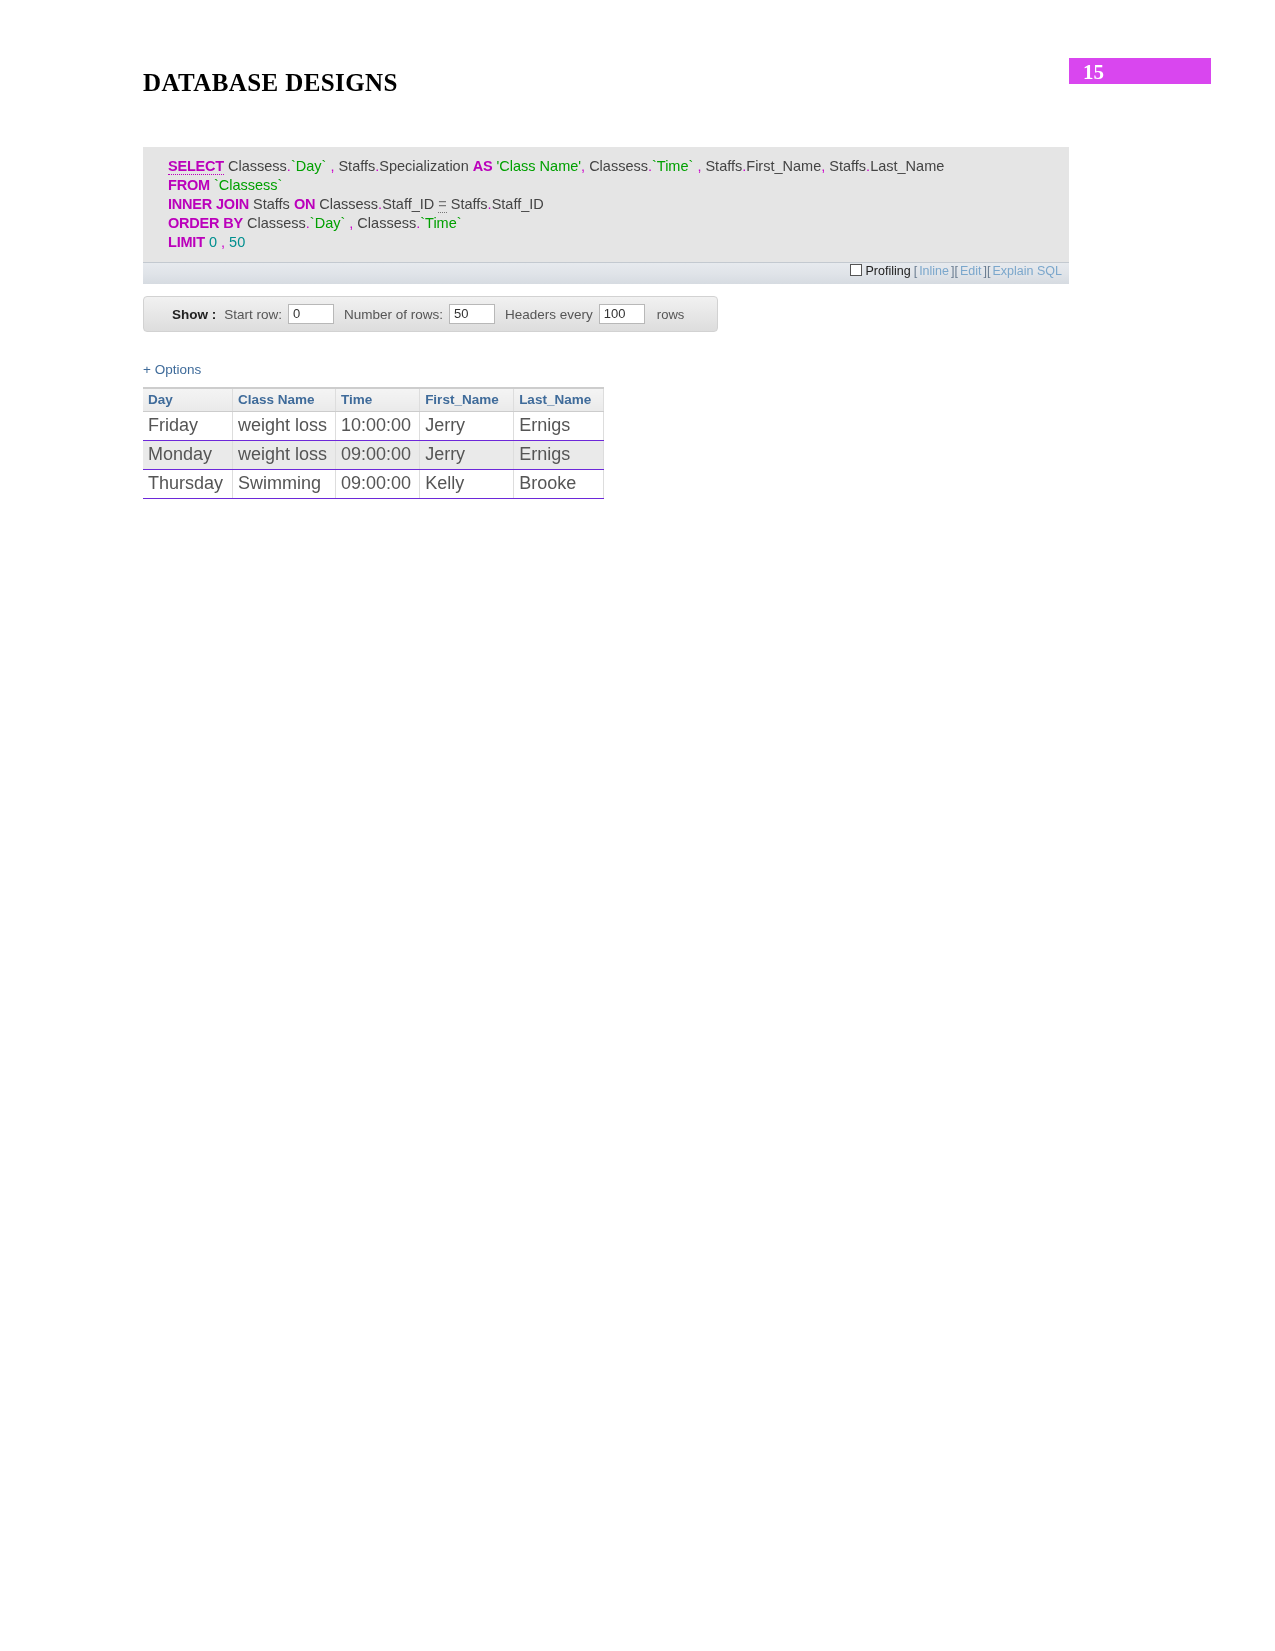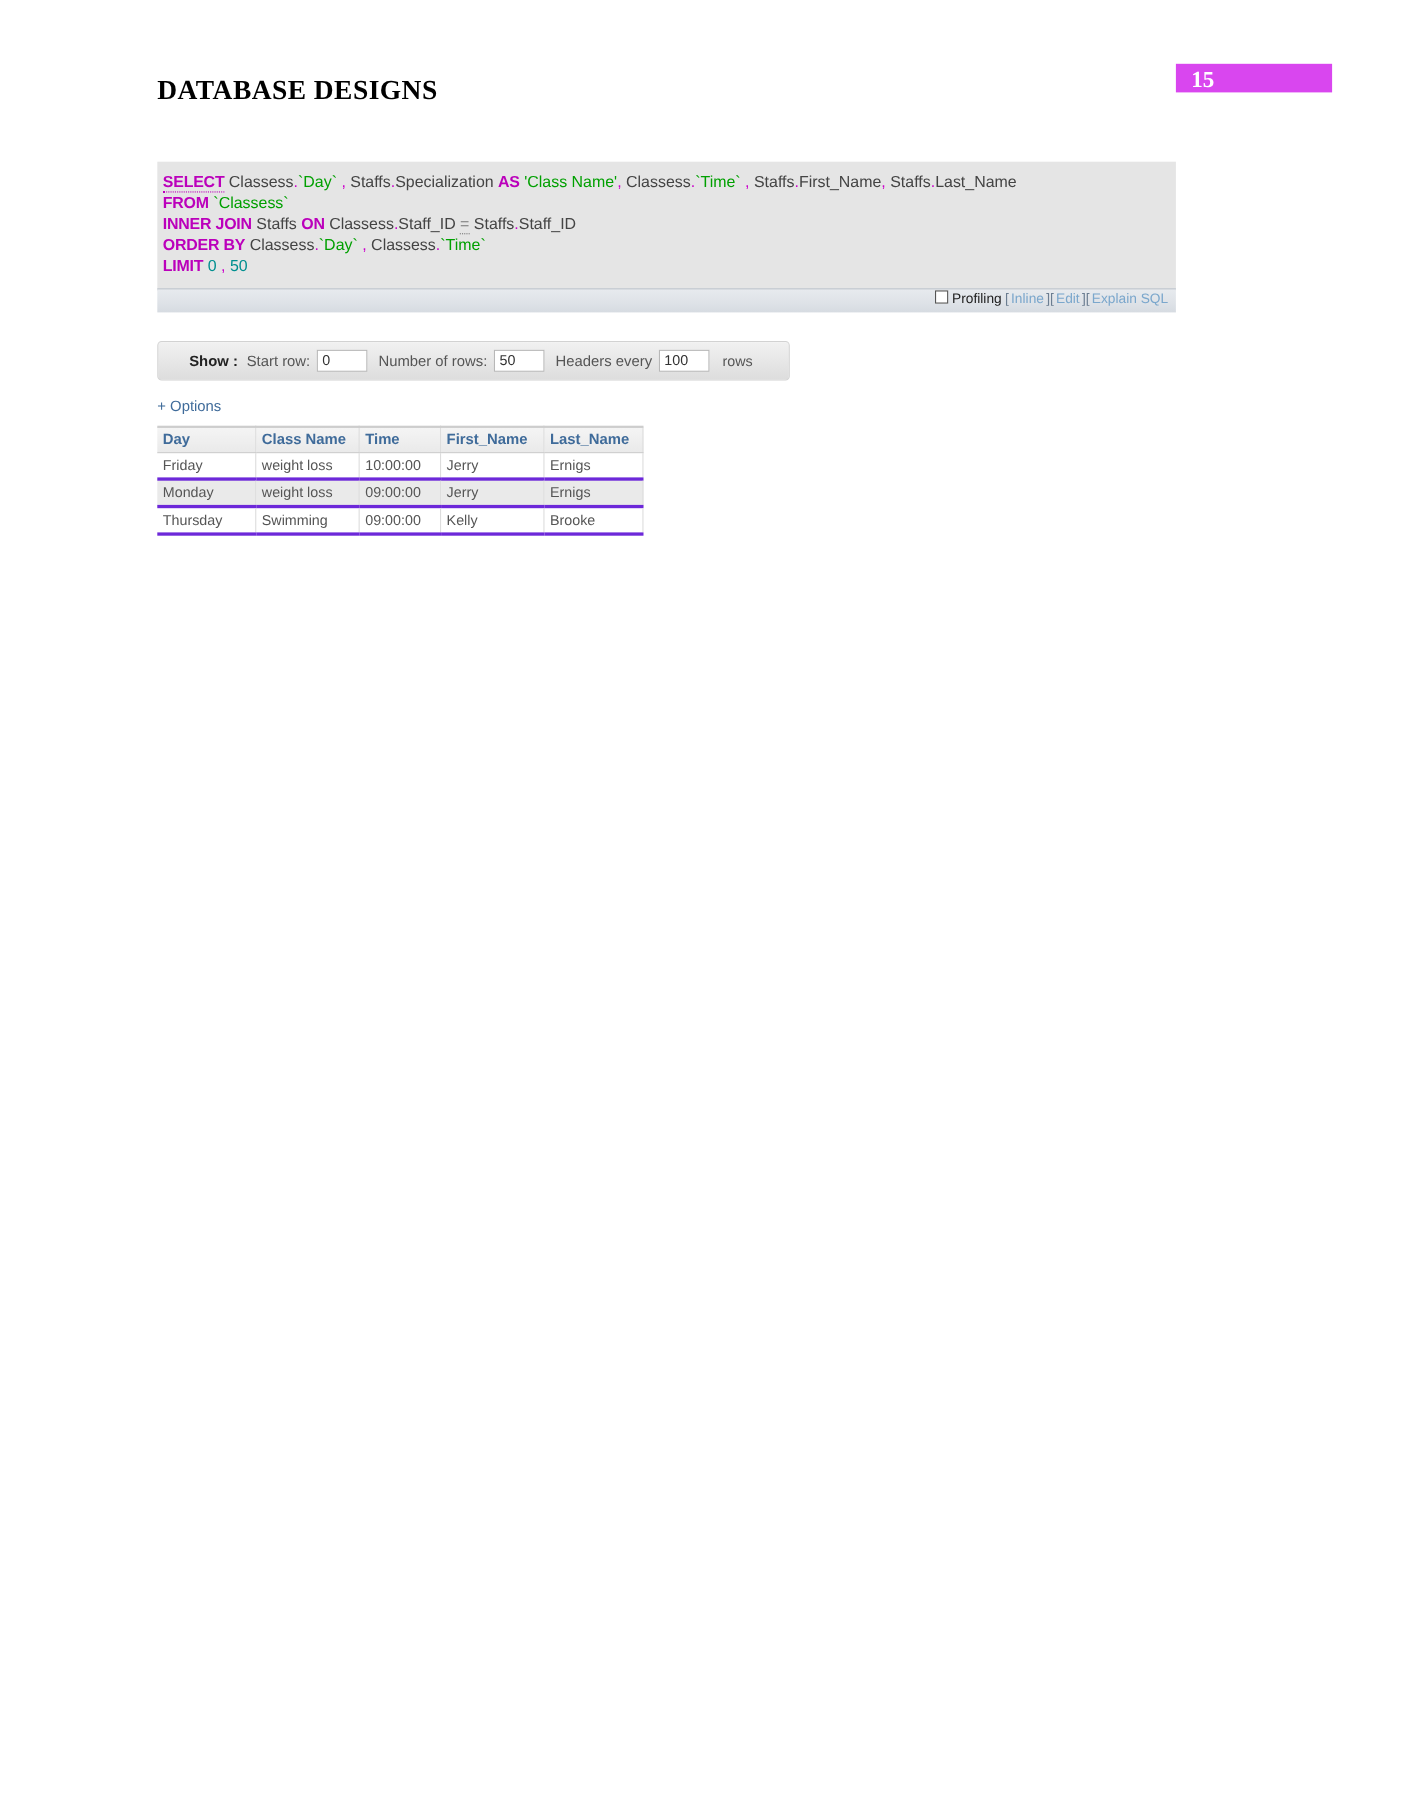--- a/index.html
+++ b/index.html
@@ -55,21 +55,21 @@
   
   .sql-box {
     position: absolute;
     left: 143px;
     top: 147px;
     width: 926px;
     background: #e5e5e5;
     border-bottom: 1px solid #c8cdd3;
   }
   .sql-code {
-    padding: 10px 9px 11px 5px;
+    padding: 10px 9px 11px 25px;
     font-family: "DejaVu Sans Mono", monospace;
     font-size: 13.5px;
     line-height: 19px;
     white-space: pre-wrap;
     word-break: break-word;
     color: #444444;
   }
   .sql-line { display: block; white-space: nowrap; }
   .kw {
     color: #bb00bb;
@@ -136,21 +136,21 @@
     box-sizing: border-box;
   }
   .tb-label { color: #222222; font-size: 12.5px; margin-right: 3px; }
   .brk { color: #6b7d91; font-size: 12.5px; }
   .tlink { color: #7ba7cc; font-size: 12.5px; padding: 0 2px; text-decoration: none; }
 
   
   .show-bar {
     position: absolute;
     left: 143px;
-    top: 310px;
+    top: 296px;
     width: 575px;
     height: 36px;
     background: linear-gradient(to bottom, #f1f1f1 0%, #e9e9e9 40%, #dddddd 100%);
     border: 1px solid #d2d2d2;
     border-radius: 4px;
     box-sizing: border-box;
     display: flex;
     align-items: center;
     padding-left: 28px;
   }
@@ -209,23 +209,23 @@
     font-size: 13.5px;
     text-align: left;
     padding: 3px 8px 4px 5px;
     border-right: 1px solid #dddddd;
     border-bottom: 1px solid #cccccc;
     white-space: nowrap;
   }
   table.results td {
     padding: 3px 8px 4px 5px;
     border-right: 1px solid #dddddd;
-    border-bottom: 3px solid #6d28d9;
+    border-bottom: 1px solid #6d28d9;
     color: #555555;
-    font-size: 13px;
+    font-size: 18px;
     white-space: nowrap;
   }
   table.results tr.odd td { background: #ffffff; }
   table.results tr.even td { background: #eaeaea; }
   table.results th:last-child, table.results td:last-child { border-right: 1px solid #dddddd; }
   .col-day   { width: 76px; }
   .col-class { width: 80px; }
   .col-time  { width: 60px; }
   .col-first { width: 80px; }
   .col-last  { width: 76px; }

